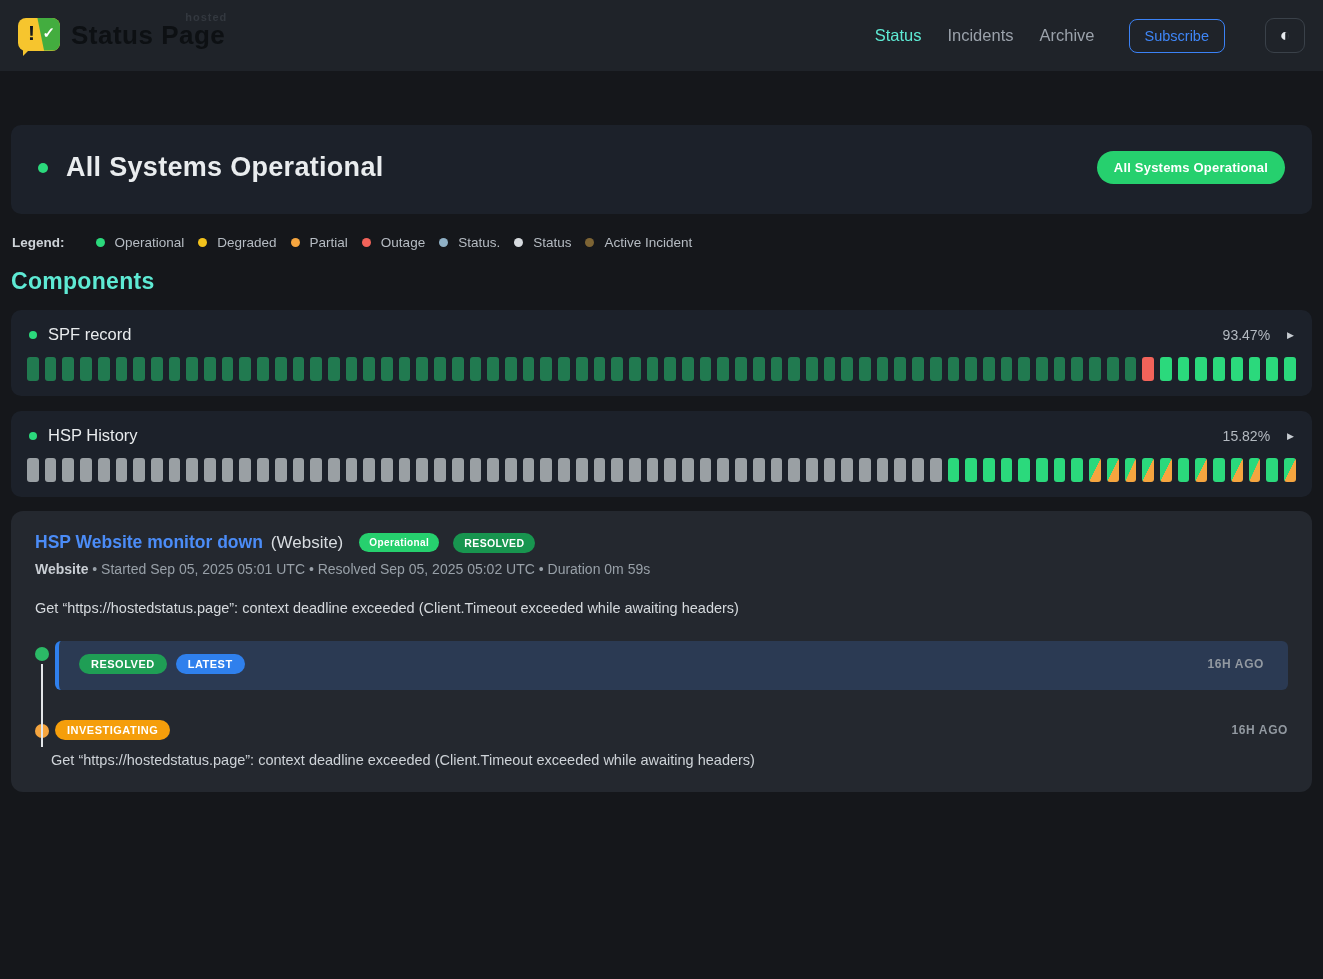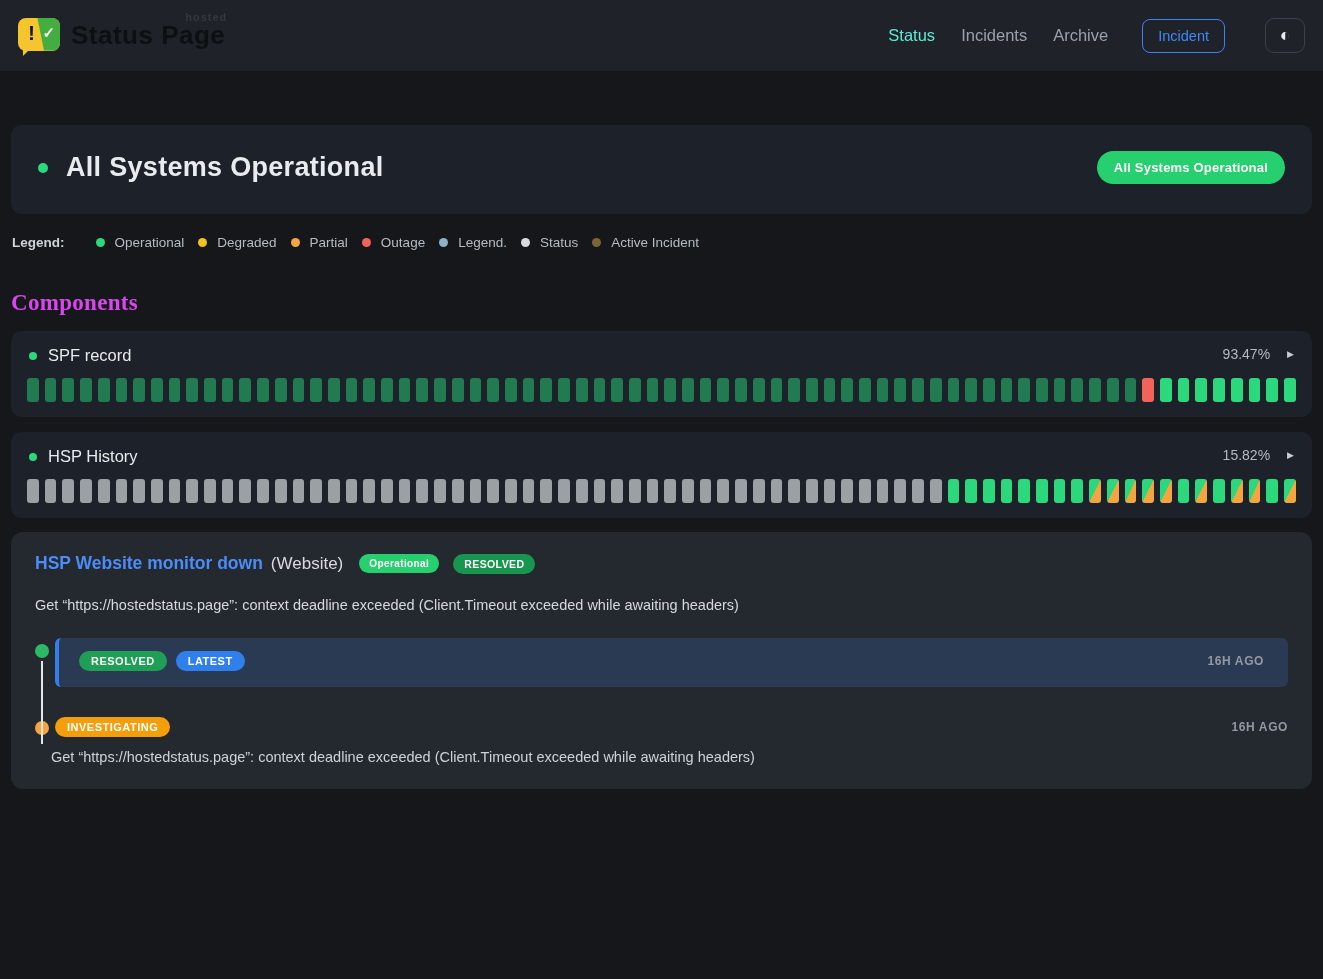--- a/index.html
+++ b/index.html
@@ -35,23 +35,23 @@
   .status-updated { margin-top:20px; color:#99a0a8; font-size:15.5px; }
 
   
   .legend { margin-top:21px; display:flex; align-items:flex-end; gap:17px; padding-left:1px; }
   .legend-label { font-size:13.5px; font-weight:bold; color:#ced3d8; }
   .legend-item { display:flex; align-items:center; gap:10px; margin-left:14px; }
   .legend-item .ldot { width:9px; height:9px; border-radius:50%; }
   .legend-item .ltext { font-size:13.5px; color:#b6bcc3; }
 
   
-  .section-title { margin-top:40px; font-size:23px; font-weight:bold; color:#d946ef; letter-spacing:.3px;font-family:Liberation Serif, serif; }
+  .section-title { margin-top:18px; font-size:23px; font-weight:bold; color:#5eead4; letter-spacing:.3px; }
   .comp-card { background:#1c212a; border-radius:10px; padding:13px 16px 15px 16px; margin-top:15px; }
-  .comp-head { display:flex; justify-content:space-between; align-items:flex-start; padding:2px 2px 0 2px; }
+  .comp-head { display:flex; justify-content:space-between; align-items:center; padding:2px 2px 0 2px; }
   .comp-name-wrap { display:flex; align-items:center; gap:11px; }
   .comp-dot { width:8px; height:8px; border-radius:50%; }
   .comp-name { font-size:16.5px; font-weight:500; color:#e8ebed; }
   .comp-right { display:flex; align-items:center; gap:17px; }
   .comp-uptime { font-size:14px; color:#b4bac1; }
   .comp-arrow { font-size:9px; color:#c7ccd1; cursor:pointer; }
   .bars { display:flex; gap:6px; margin-top:13px; }
   .bar { flex:1; height:24px; border-radius:3px; }
 
   
@@ -99,21 +99,21 @@
     </div>
     <div class="brand-text">
       <span>Status Page</span>
       <span class="brand-tag">hosted</span>
     </div>
   </div>
   <nav class="nav">
     <a href="#" class="active">Status</a>
     <a href="#">Incidents</a>
     <a href="#">Archive</a>
-    <button class="subscribe">Incident</button>
+    <button class="subscribe">Subscribe</button>
     <button class="theme-btn">
       <span>◐</span>
     </button>
   </nav>
 </header>
 
 <main class="page">
 
   <section class="status-card">
     <div class="status-head">
@@ -139,21 +139,21 @@
         <span class="legend-item">
           <span class="ldot" style="background: rgb(245, 165, 63);"></span>
           <span class="ltext">Partial</span>
         </span>
         <span class="legend-item">
           <span class="ldot" style="background: rgb(242, 99, 90);"></span>
           <span class="ltext">Outage</span>
         </span>
         <span class="legend-item">
           <span class="ldot" style="background: rgb(143, 176, 198);"></span>
-          <span class="ltext">Legend.</span>
+          <span class="ltext">Status.</span>
         </span>
         <span class="legend-item">
           <span class="ldot" style="background: rgb(215, 219, 223);"></span>
           <span class="ltext">Status</span>
         </span>
         <span class="legend-item">
           <span class="ldot" style="background: rgb(125, 100, 52);"></span>
           <span class="ltext">Active Incident</span>
         </span>
       </span>
@@ -335,20 +335,23 @@
       </div>
   </section>
 
 
   <section class="incident-card">
     <div class="i-title-row">
       <a href="#" class="i-title-link">HSP Website monitor down</a>
       <span class="i-title-suffix">(Website)</span>
       <span class="pill pill-component">Operational</span>
       <span class="pill pill-state">RESOLVED</span>
+    </div>
+    <div class="i-meta">
+      <b>Website</b><span> • Started Sep 05, 2025 05:01 UTC • Resolved Sep 05, 2025 05:02 UTC • Duration 0m 59s</span>
     </div>
     <div class="i-desc">Get “https://hostedstatus.page”: context deadline exceeded (Client.Timeout exceeded while awaiting headers)</div>
 
     <div class="timeline">
       <div class="tl-connector"></div>
 
       <div class="tl-row">
         <span class="tl-dot" style="background: rgb(43, 185, 102);"></span>
         <div class="tl-latest-box">
           <div class="tl-head">

